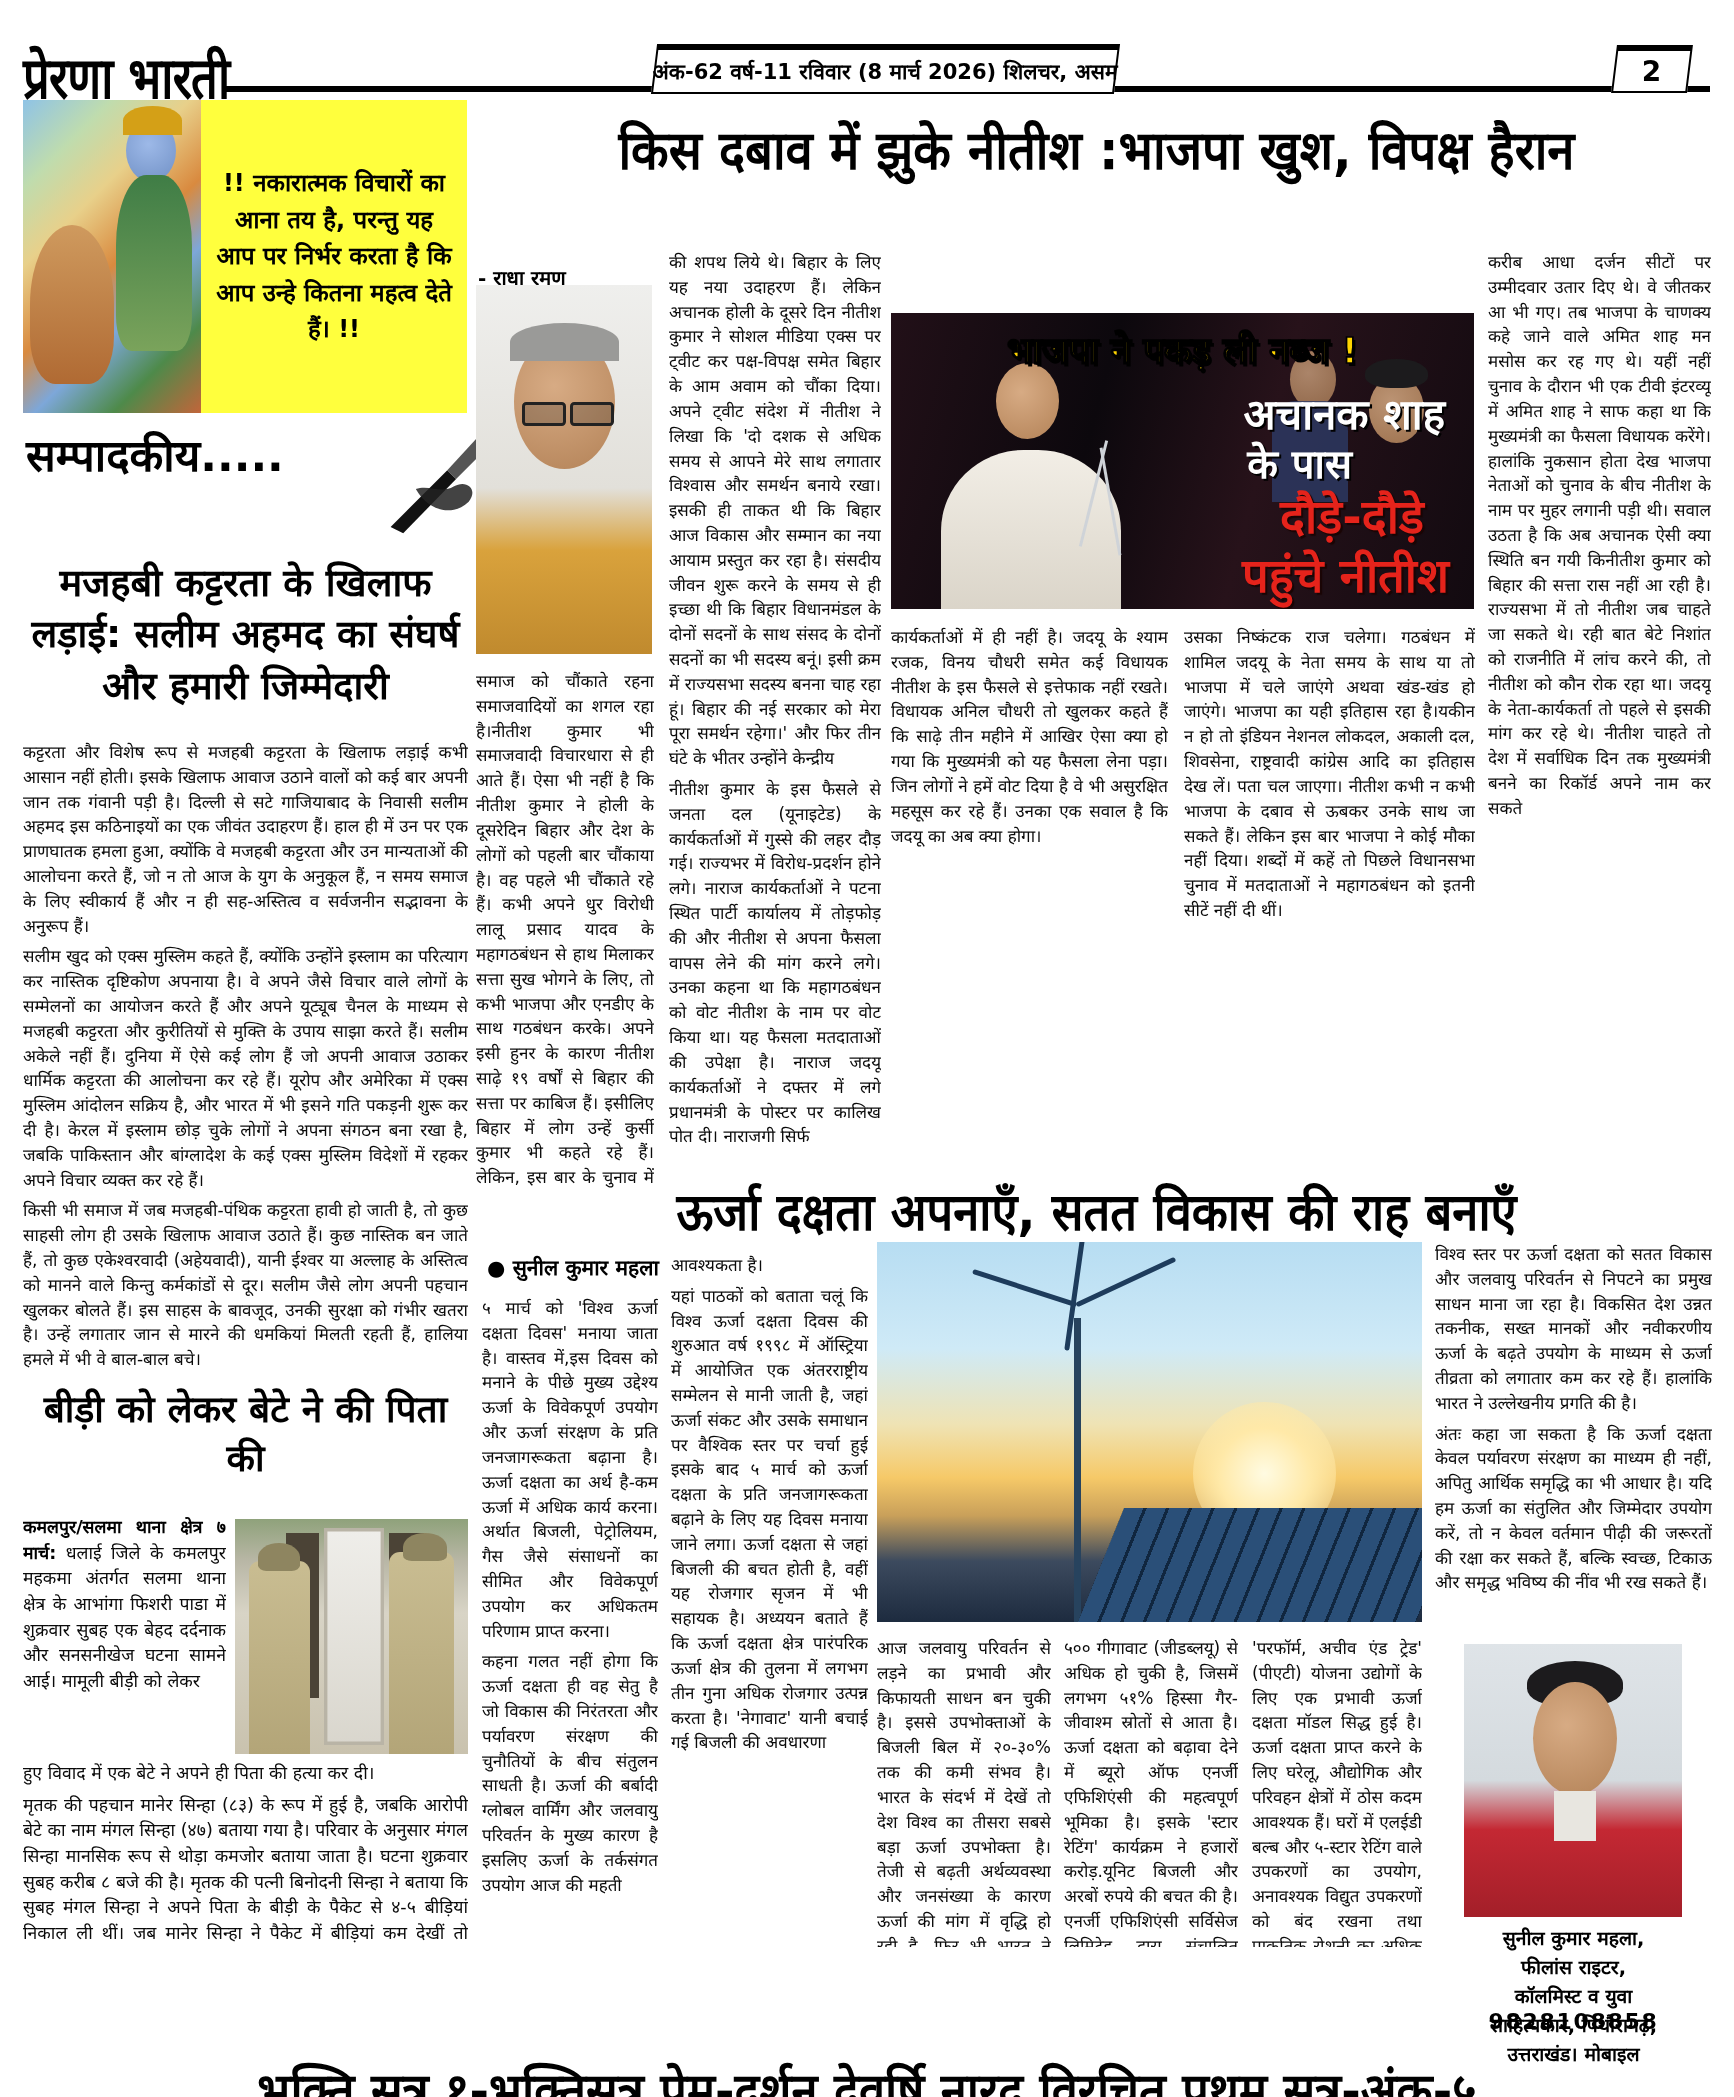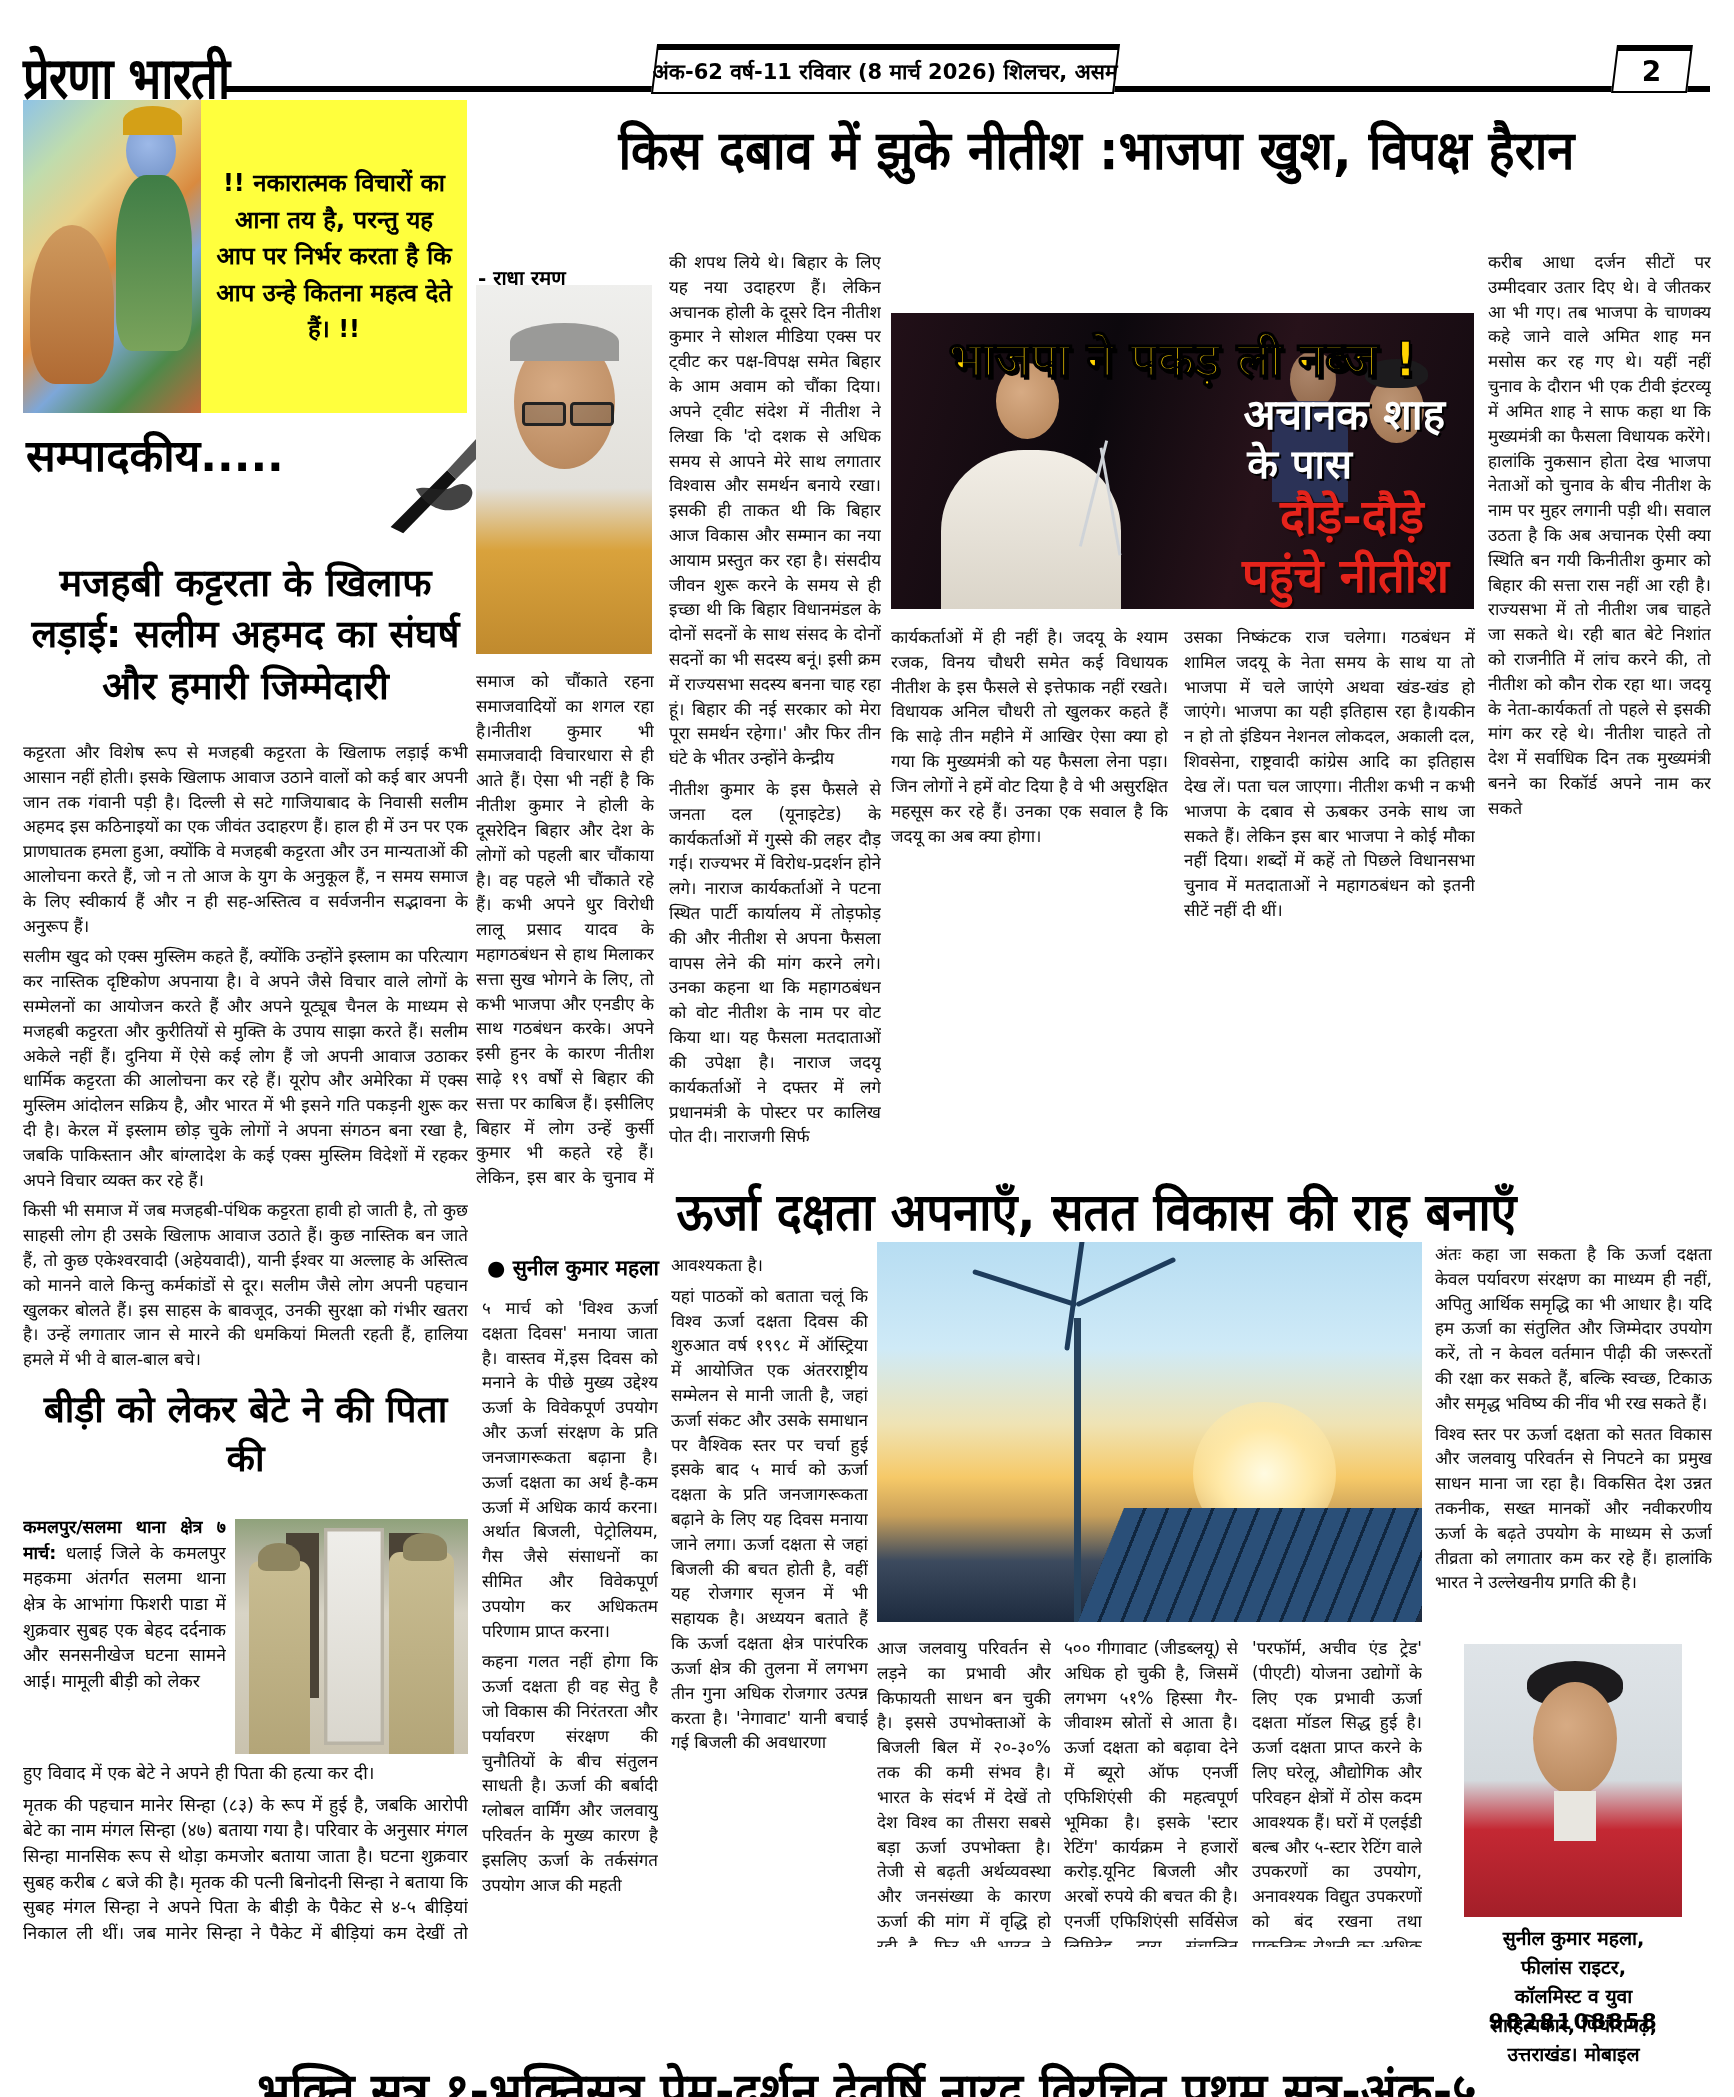--- a/index.html
+++ b/index.html
@@ -20,21 +20,21 @@
   .pagebox .txt{transform:skewX(7deg);font-size:28px;font-weight:800}
   
   .quote{background:#ffff3d;font-weight:800;font-size:24px;line-height:1.52;text-align:center;
          display:flex;align-items:center;padding:12.6px 11px;box-sizing:border-box}
   .edlabel{font-size:44px;font-weight:800;white-space:nowrap}
   .edhead{font-size:38px;line-height:1.35;font-weight:800;text-align:center}
   
   .leadhead{font-size:49px;font-weight:800;white-space:nowrap;text-align:center;transform:scaleY(1.1)}
   .byline{font-size:20px;font-weight:800}
   .collage{background:linear-gradient(105deg,#221018 0%,#0c080d 35%,#27121a 62%,#120a10 100%);overflow:hidden}
-  .collage .banner{position:absolute;top:11.7px;left:0;width:100%;text-align:center;font-size:48px;font-weight:800;
+  .collage .banner{position:absolute;top:11.7px;left:0;width:100%;text-align:center;font-size:36px;font-weight:800;
         color:#ffd400;-webkit-text-stroke:1.7px #000;text-shadow:2.5px 2.5px 0 #000;white-space:nowrap}
   .collage .wline{position:absolute;color:#fff;font-weight:800;text-shadow:2.1px 2.1px 0 #000;white-space:nowrap}
   .collage .rline{position:absolute;color:#e5231b;font-weight:700;text-shadow:2.1px 2.1px 0.8px #1a0505;white-space:nowrap}
   .kurta{position:absolute;left:50px;bottom:-17px;width:180px;height:176px;border-radius:46% 46% 8% 8%;
          background:linear-gradient(180deg,#f2eee6,#d8d2c6)}
   .face{position:absolute;border-radius:50%;background:radial-gradient(circle at 40% 38%,#d7ab84,#b38257)}
   .hairdark{position:absolute;border-radius:50% 50% 40% 40%;background:#1c1b1d}
   .mic{position:absolute;width:2.9px;height:109px;background:#cfd3d8;transform:rotate(14deg)}
   
   .portrait{overflow:hidden}
@@ -170,22 +170,22 @@
   <p>आज जलवायु परिवर्तन से लड़ने का प्रभावी और किफायती साधन बन चुकी है। इससे उपभोक्ताओं के बिजली बिल में २०-३०% तक की कमी संभव है। भारत के संदर्भ में देखें तो देश विश्व का तीसरा सबसे बड़ा ऊर्जा उपभोक्ता है। तेजी से बढ़ती अर्थव्यवस्था और जनसंख्या के कारण ऊर्जा की मांग में वृद्धि हो रही है, फिर भी भारत ने ऊर्जा तीव्रता (प्रति इकाई जीडीपी पर ऊर्जा खपत) कम करने में उल्लेखनीय प्रगति की है। भारत ने २०३० तक अपनी जीडीपी की उत्सर्जन तीव्रता में उल्लेखनीय कमी लाने का लक्ष्य निर्धारित किया है।</p>
 </div>
 <div class="abs bodytext" style="left:1064px;top:1636px;width:174px;height:311px">
   <p>५०० गीगावाट (जीडब्लयू) से अधिक हो चुकी है, जिसमें लगभग ५१% हिस्सा गैर-जीवाश्म स्रोतों से आता है। ऊर्जा दक्षता को बढ़ावा देने में ब्यूरो ऑफ एनर्जी एफिशिएंसी की महत्वपूर्ण भूमिका है। इसके 'स्टार रेटिंग' कार्यक्रम ने हजारों करोड़.यूनिट बिजली और अरबों रुपये की बचत की है। एनर्जी एफिशिएंसी सर्विसेज लिमिटेड द्वारा संचालित 'उजाला योजना' विश्व का सबसे बड़ा घरेलू एलईडी वितरण कार्यक्रम है, जिसके अंतर्गत लगभग ३७ करोड़.एलईडी बल्ब वितरित किए गए हैं इससे हर वर्ष अरबों यूनिट बिजली की बचत और लाखों टन कार्बन उत्सर्जन में कमी आई है इसी प्रकार</p>
 </div>
 <div class="abs bodytext" style="left:1252px;top:1636px;width:170px;height:311px">
   <p>'परफॉर्म, अचीव एंड ट्रेड' (पीएटी) योजना उद्योगों के लिए एक प्रभावी ऊर्जा दक्षता मॉडल सिद्ध हुई है। ऊर्जा दक्षता प्राप्त करने के लिए घरेलू, औद्योगिक और परिवहन क्षेत्रों में ठोस कदम आवश्यक हैं। घरों में एलईडी बल्ब और ५-स्टार रेटिंग वाले उपकरणों का उपयोग, अनावश्यक विद्युत उपकरणों को बंद रखना तथा प्राकृतिक रोशनी का अधिक प्रयोग करना उपयोगी उपाय हैं। उद्योगों में ऊर्जा ऑडिट, आधुनिक मशीनों का उपयोग और अपशिष्ट ऊष्मा का पुनः उपयोग ऊर्जा बचत में सहायक है। परिवहन क्षेत्र में सार्वजनिक साधनों और इलेक्ट्रिक वाहनों को बढ़ावा देना भी प्रभावी कदम है।</p>
 </div>
 
 <div class="abs bodytext" style="left:1435px;top:1242px;width:277px;height:399px">
+  <p>विश्व स्तर पर ऊर्जा दक्षता को सतत विकास और जलवायु परिवर्तन से निपटने का प्रमुख साधन माना जा रहा है। विकसित देश उन्नत तकनीक, सख्त मानकों और नवीकरणीय ऊर्जा के बढ़ते उपयोग के माध्यम से ऊर्जा तीव्रता को लगातार कम कर रहे हैं। हालांकि भारत ने उल्लेखनीय प्रगति की है।</p>
   <p>अंतः कहा जा सकता है कि ऊर्जा दक्षता केवल पर्यावरण संरक्षण का माध्यम ही नहीं, अपितु आर्थिक समृद्धि का भी आधार है। यदि हम ऊर्जा का संतुलित और जिम्मेदार उपयोग करें, तो न केवल वर्तमान पीढ़ी की जरूरतों की रक्षा कर सकते हैं, बल्कि स्वच्छ, टिकाऊ और समृद्ध भविष्य की नींव भी रख सकते हैं।</p>
-  <p>विश्व स्तर पर ऊर्जा दक्षता को सतत विकास और जलवायु परिवर्तन से निपटने का प्रमुख साधन माना जा रहा है। विकसित देश उन्नत तकनीक, सख्त मानकों और नवीकरणीय ऊर्जा के बढ़ते उपयोग के माध्यम से ऊर्जा तीव्रता को लगातार कम कर रहे हैं। हालांकि भारत ने उल्लेखनीय प्रगति की है।</p>
 </div>
 <div class="abs portrait" style="left:1464px;top:1644px;width:218px;height:273px;background:linear-gradient(180deg,#dfe4e8 0%,#d4dade 50%,#c42833 68%,#a31f29 100%)">
   <div class="hairdark" style="left:63px;top:17px;width:96px;height:46px"></div>
   <div class="face" style="left:69px;top:38px;width:84px;height:113px"></div>
   <div class="abs" style="left:90px;top:147px;width:42px;height:50px;background:#e8e6e0"></div>
 </div>
 <div class="abs caption" style="left:1435px;top:1925px;width:277px">
   <div>सुनील कुमार महला,</div>
   <div>फीलांस राइटर,</div>
   <div>कॉलमिस्ट व युवा</div>

